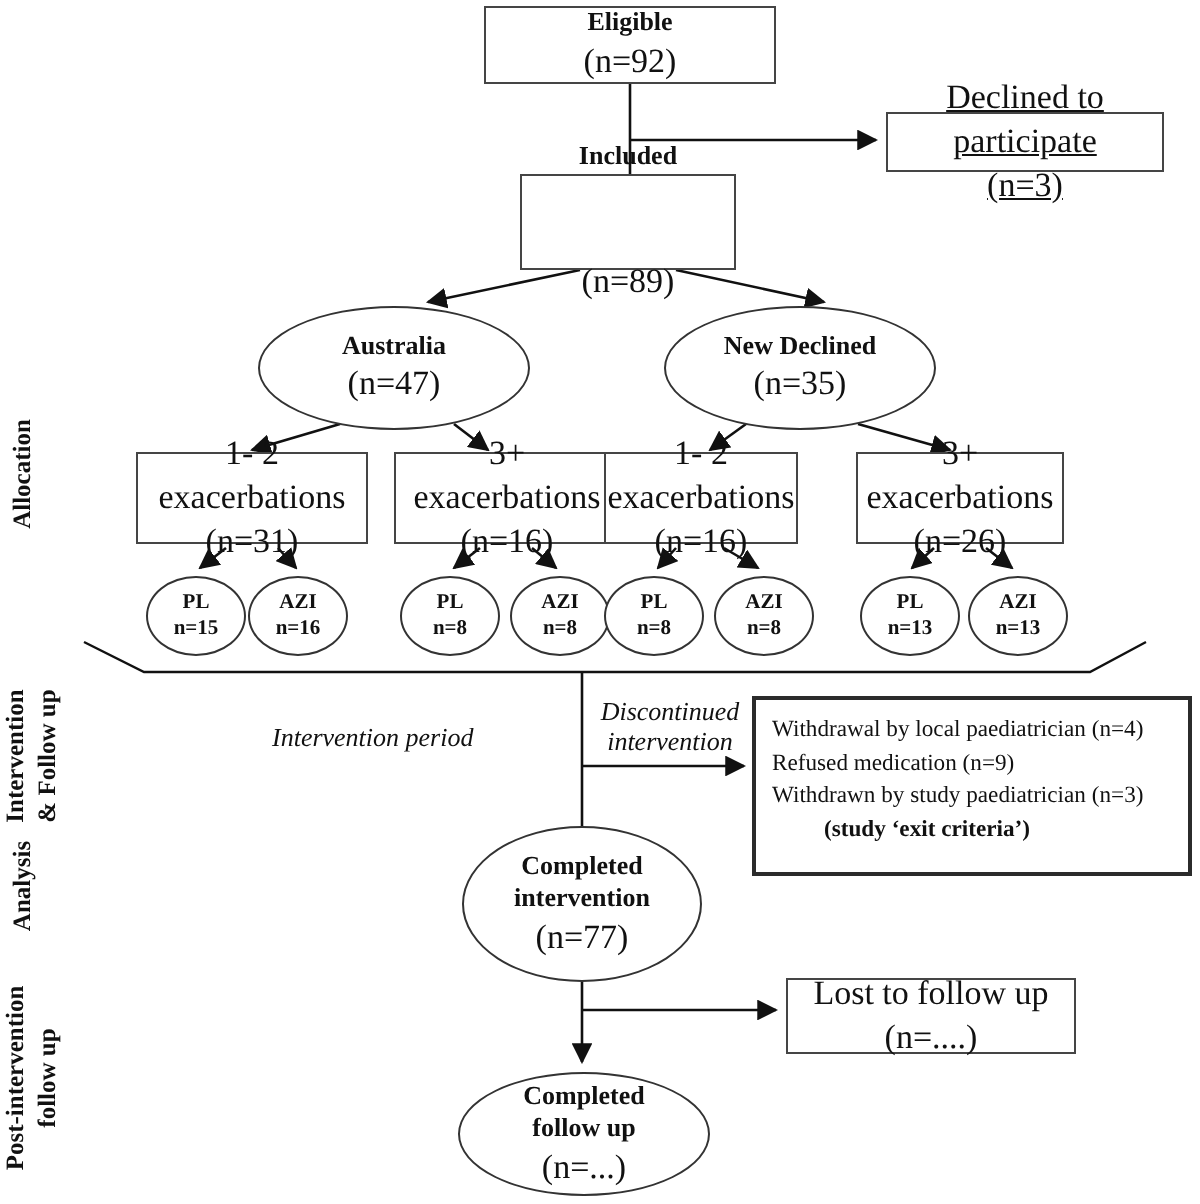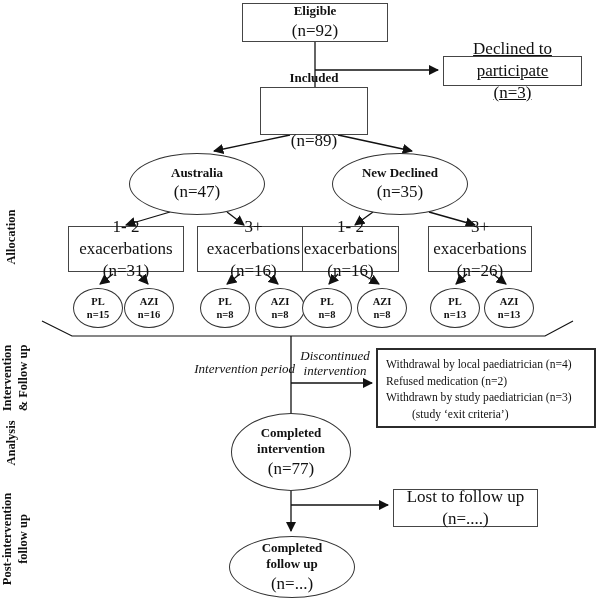--- a/index.html
+++ b/index.html
@@ -17,21 +17,21 @@
   .ellipse { border-radius:50%; border-color:#333; }
   .t13 { font-size:13px; }
   .t12 { font-size:17px; }
   .bold { font-weight:bold; }
   .arm { font-size:10.5px; font-weight:bold; line-height:1.25; }
   .wdbox {
     position:absolute; box-sizing:border-box; background:#fff; z-index:2;
     border:2px solid #2b2b2b; padding:7px 8px 0 8px; text-align:left;
   }
   .wdline { font-size:11.6px; line-height:16.6px; white-space:nowrap; overflow:hidden; }
-  .wd-indent { padding-left:26px; }
+  .wd-indent { padding-left:26px;font-weight:bold; }
   .annotation {
     position:absolute; z-index:2; font-style:italic; font-size:13px;
     line-height:1.18; white-space:pre-line;
   }
   .side-label {
     position:absolute; z-index:2; font-weight:bold; font-size:12.5px;
     text-align:center; white-space:pre-line; line-height:1.25;
     transform: translate(-50%,-50%) rotate(-90deg);
   }
 </style>
@@ -159,27 +159,27 @@
   </div>
   <div class="node ellipse arm" style="left:430px; top:288px; width:50px; height:40px;">
     <div>PL</div>
     <div>n=13</div>
   </div>
   <div class="node ellipse arm" style="left:484px; top:288px; width:50px; height:40px;">
     <div>AZI</div>
     <div>n=13</div>
   </div>
 
-  <div class="annotation" style="left:152px; top:361px; width:143px; text-align:right;">Intervention period</div>
+  <div class="annotation" style="left:136px; top:361px; width:143px; text-align:left;">Intervention period</div>
   <div class="annotation" style="left:296px; top:348px; width:78px; text-align:center;">Discontinued
 intervention</div>
 
-  <div class="wdbox" style="left:376px; top:348px; width:220px; height:80px;">
+  <div class="wdbox" style="left:376px; top:348px; width:220px; height:90px;">
     <div class="wdline">Withdrawal by local paediatrician (n=4)</div>
-    <div class="wdline">Refused medication (n=2)</div>
+    <div class="wdline">Refused medication (n=9)</div>
     <div class="wdline">Withdrawn by study paediatrician (n=3)</div>
     <div class="wdline wd-indent">(study ‘exit criteria’)</div>
   </div>
 
   <div class="node ellipse" style="left:231px; top:413px; width:120px; height:78px;">
     <div class="t13 bold">Completed</div>
     <div class="t13 bold">intervention</div>
     <div class="t12">(n=77)</div>
   </div>
 

